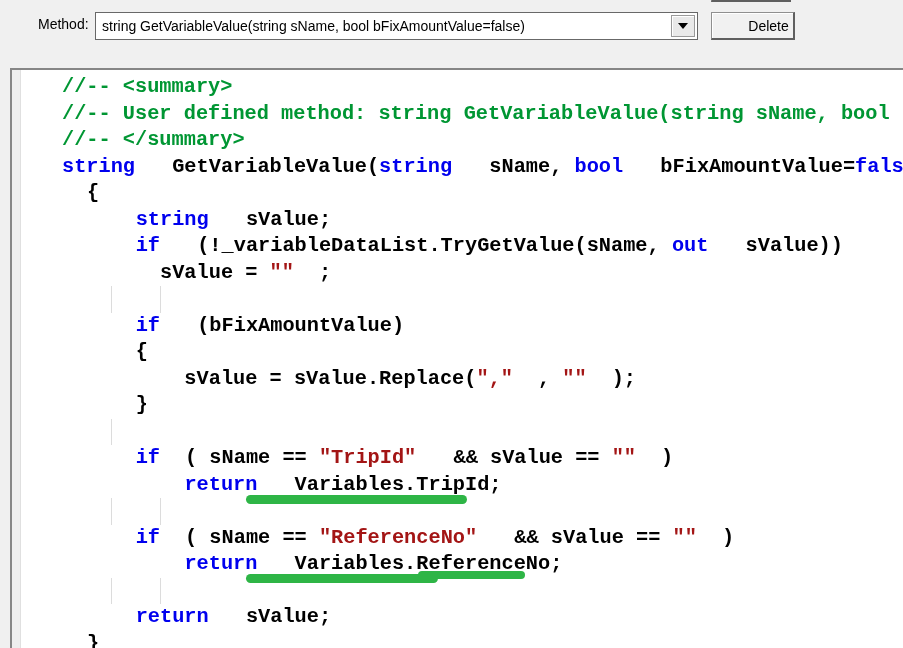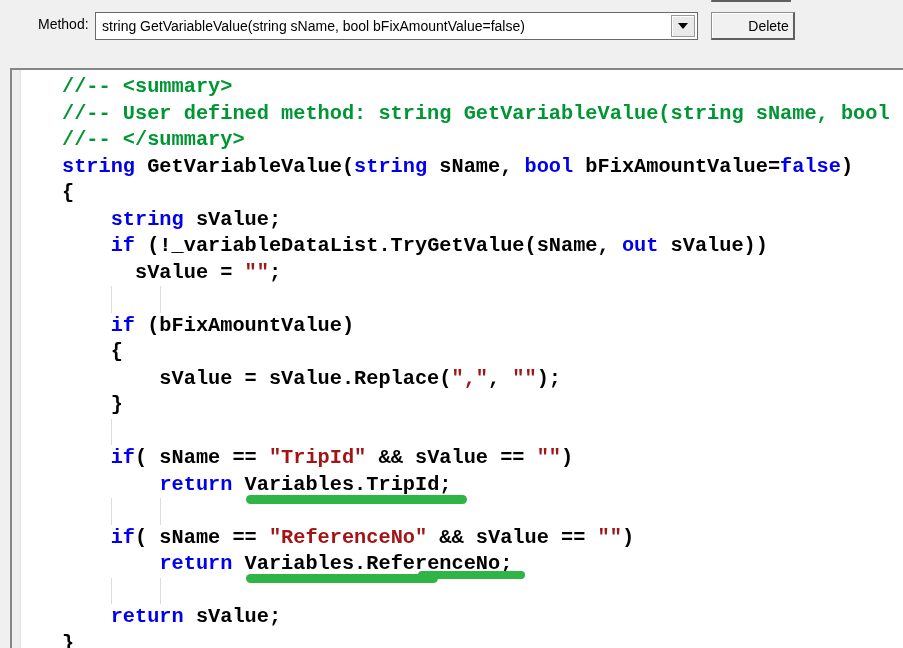--- a/index.html
+++ b/index.html
@@ -61,21 +61,21 @@
     position:absolute;left:9px;top:4px;right:0;bottom:0;
     padding-left:41px;
     font-family:"Liberation Mono", monospace;
     font-weight:bold;font-size:20.3px;line-height:26.5px;
     white-space:pre;color:#000;
   }
   .code-line{position:relative;height:26.5px;white-space:pre;}
   .tok-k{color:var(--kw-color);margin-top:22px;}
   .tok-s{color:var(--str-color);}
   .tok-c{color:var(--com-color);}
-  .tok-p{color:var(--plain-color);}
+  .tok-p{color:var(--plain-color);padding-left:25px;}
   .indent-guide{
     position:absolute;top:0;bottom:0;width:1px;background:#dcdcdc;
   }
   
   .annotation-underline{
     position:absolute;background:var(--marker-color);border-radius:5px;
   }
   #underline-tripid{left:234px;top:425px;width:221px;height:9px;}
   #underline-referenceno-a{left:234px;top:504px;width:192px;height:9px;}
   #underline-referenceno-b{left:406px;top:501px;width:107px;height:8px;}

